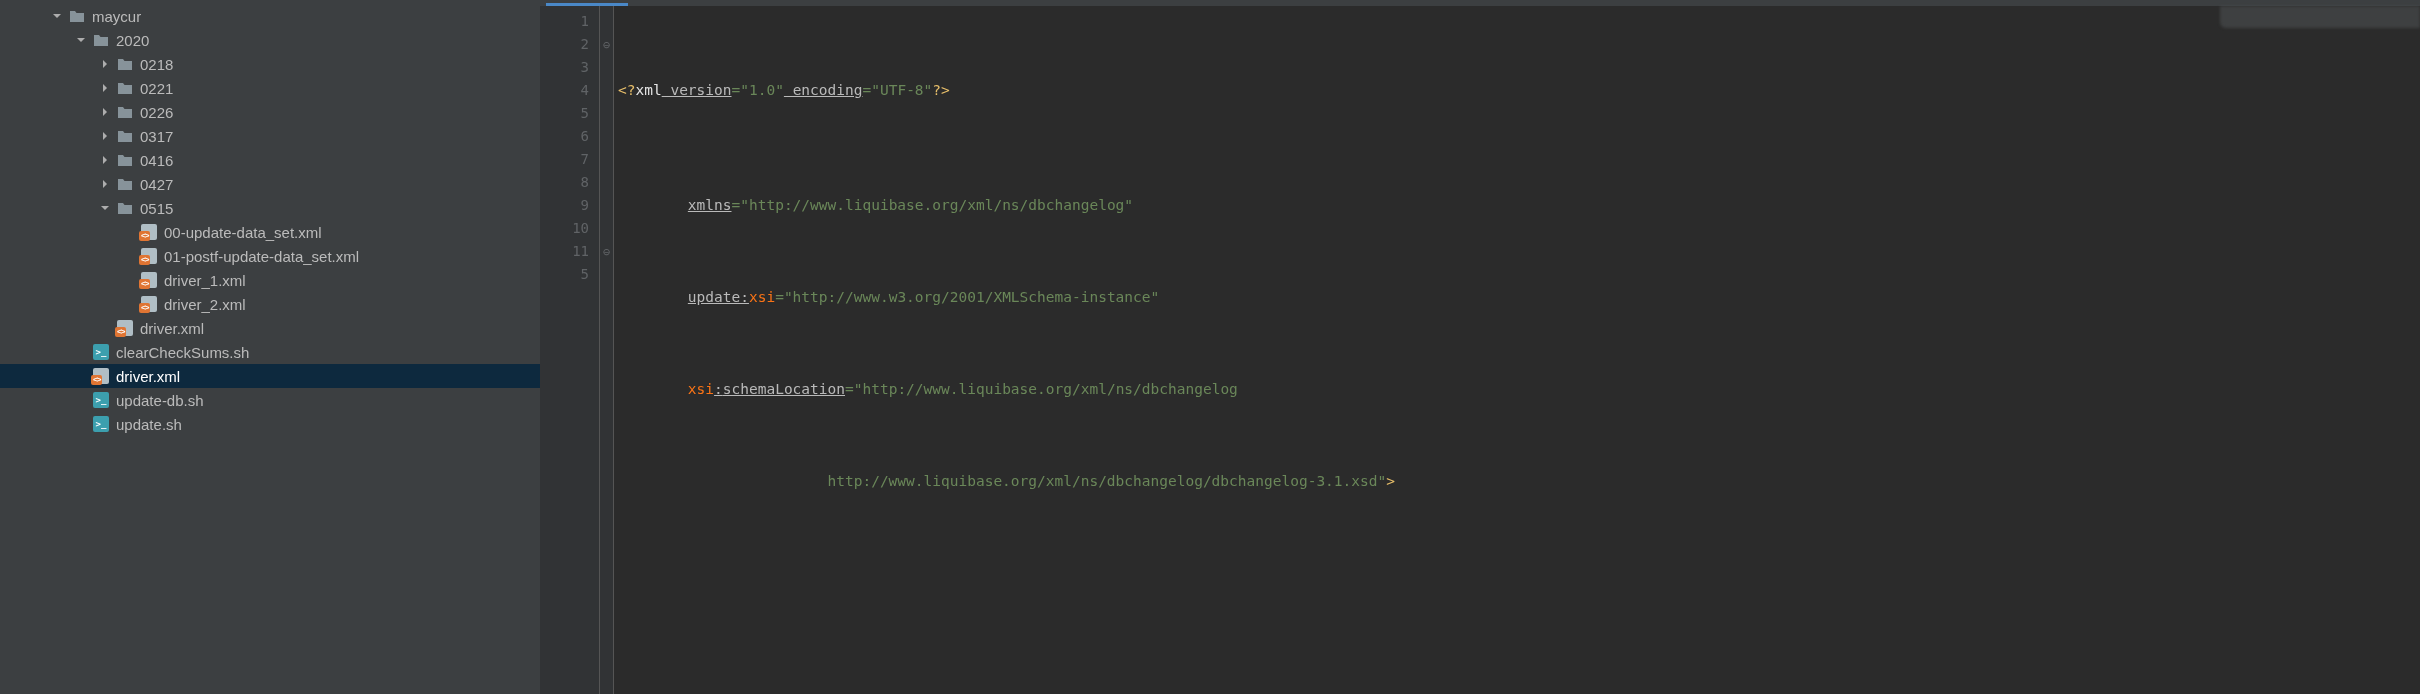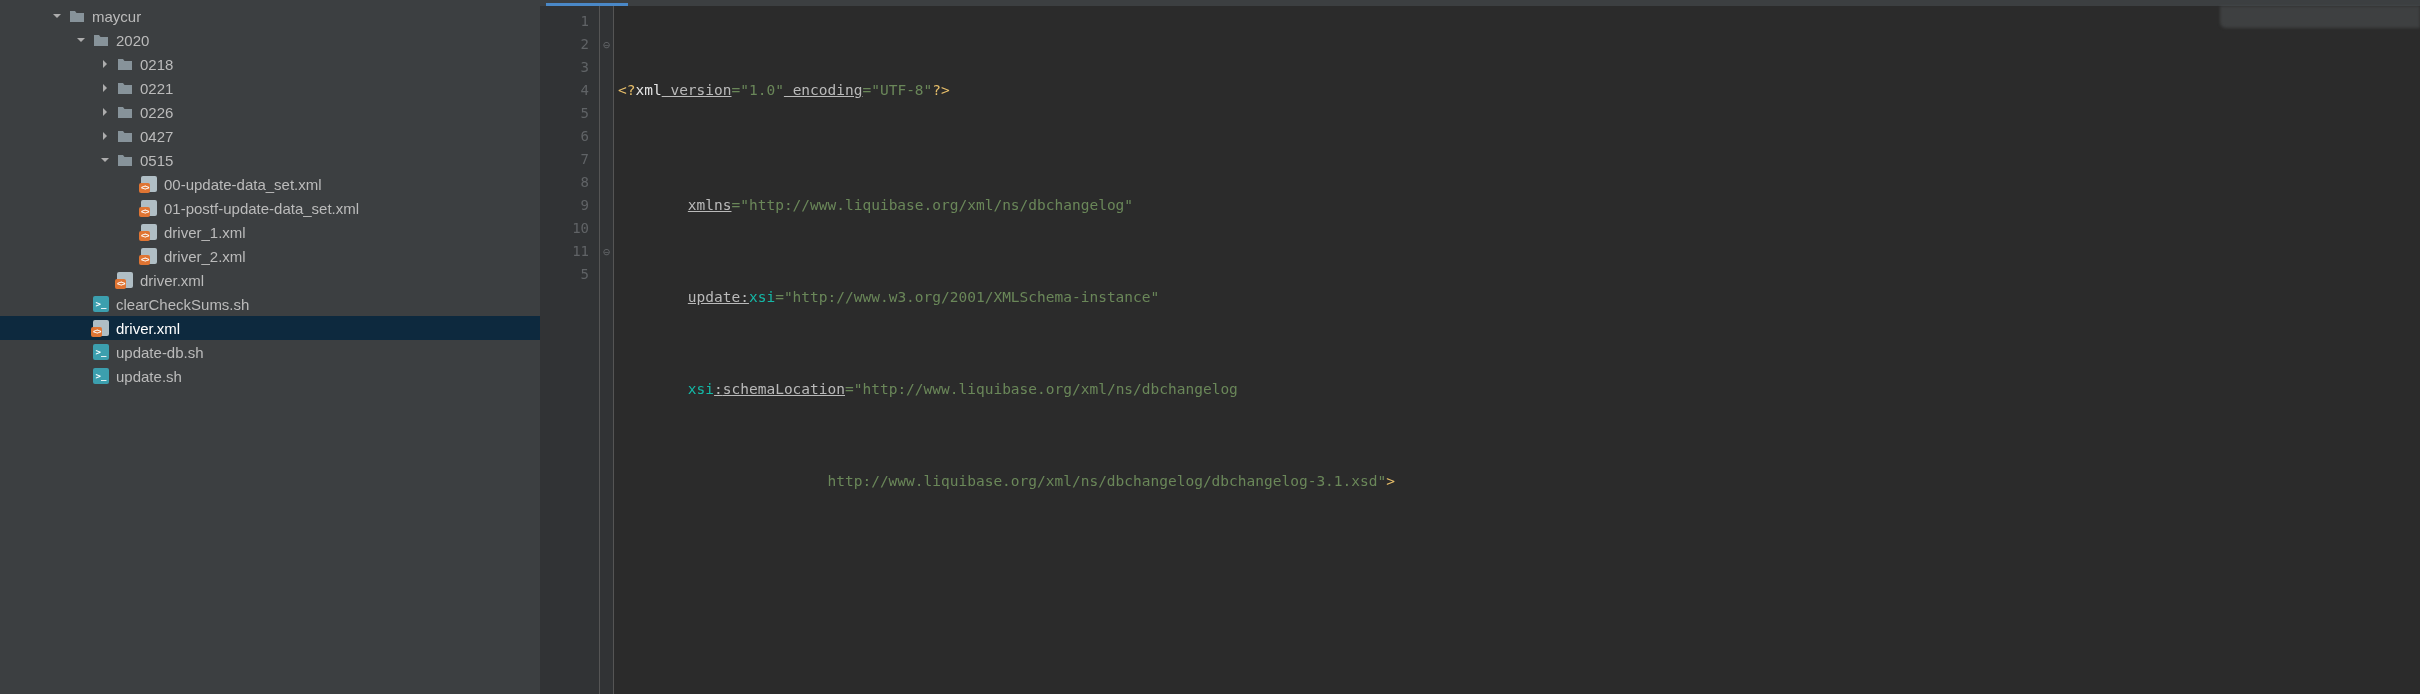--- a/index.html
+++ b/index.html
@@ -160,21 +160,21 @@
     font-size: 14.5px;
     line-height: 23px;
     white-space: pre;
     overflow: auto;
     min-width: 0;
   }
   .code .line { height: 23px; }
   
   .c-tag    { color: #e5e5e5; }
   .c-attr   { color: #bababa; text-decoration: underline; }
-  .c-ns     { color: #14b8a6; }
+  .c-ns     { color: #f97316; }
   .c-str    { color: #6a8759; }
   .c-punct  { color: #e8bf6a; }
 
   
   .mini-widget {
     position: absolute;
     top: 0; right: 0;
     width: 200px; height: 22px;
     background: #525658;
     border-bottom-left-radius: 6px;
@@ -250,20 +250,48 @@
           <svg width="10" height="10" viewBox="0 0 10 10">
             <path d="M3 1 L7 5 L3 9 Z" fill="#adadad"></path>
           </svg>
         </span>
         <span class="icon">
           <svg width="16" height="14" viewBox="0 0 16 14">
             <path d="M1 2h5l1.5 2H15v9H1z" fill="#87939a"></path>
           </svg>
         </span>
         <span class="tree-label">0226</span>
+      </div>
+      <div class="tree-row">
+        <span class="indent" style="width: 98px;"></span>
+        <span class="expander">
+          <svg width="10" height="10" viewBox="0 0 10 10">
+            <path d="M3 1 L7 5 L3 9 Z" fill="#adadad"></path>
+          </svg>
+        </span>
+        <span class="icon">
+          <svg width="16" height="14" viewBox="0 0 16 14">
+            <path d="M1 2h5l1.5 2H15v9H1z" fill="#87939a"></path>
+          </svg>
+        </span>
+        <span class="tree-label">0317</span>
+      </div>
+      <div class="tree-row">
+        <span class="indent" style="width: 98px;"></span>
+        <span class="expander">
+          <svg width="10" height="10" viewBox="0 0 10 10">
+            <path d="M3 1 L7 5 L3 9 Z" fill="#adadad"></path>
+          </svg>
+        </span>
+        <span class="icon">
+          <svg width="16" height="14" viewBox="0 0 16 14">
+            <path d="M1 2h5l1.5 2H15v9H1z" fill="#87939a"></path>
+          </svg>
+        </span>
+        <span class="tree-label">0416</span>
       </div>
       <div class="tree-row">
         <span class="indent" style="width: 98px;"></span>
         <span class="expander">
           <svg width="10" height="10" viewBox="0 0 10 10">
             <path d="M3 1 L7 5 L3 9 Z" fill="#adadad"></path>
           </svg>
         </span>
         <span class="icon">
           <svg width="16" height="14" viewBox="0 0 16 14">

